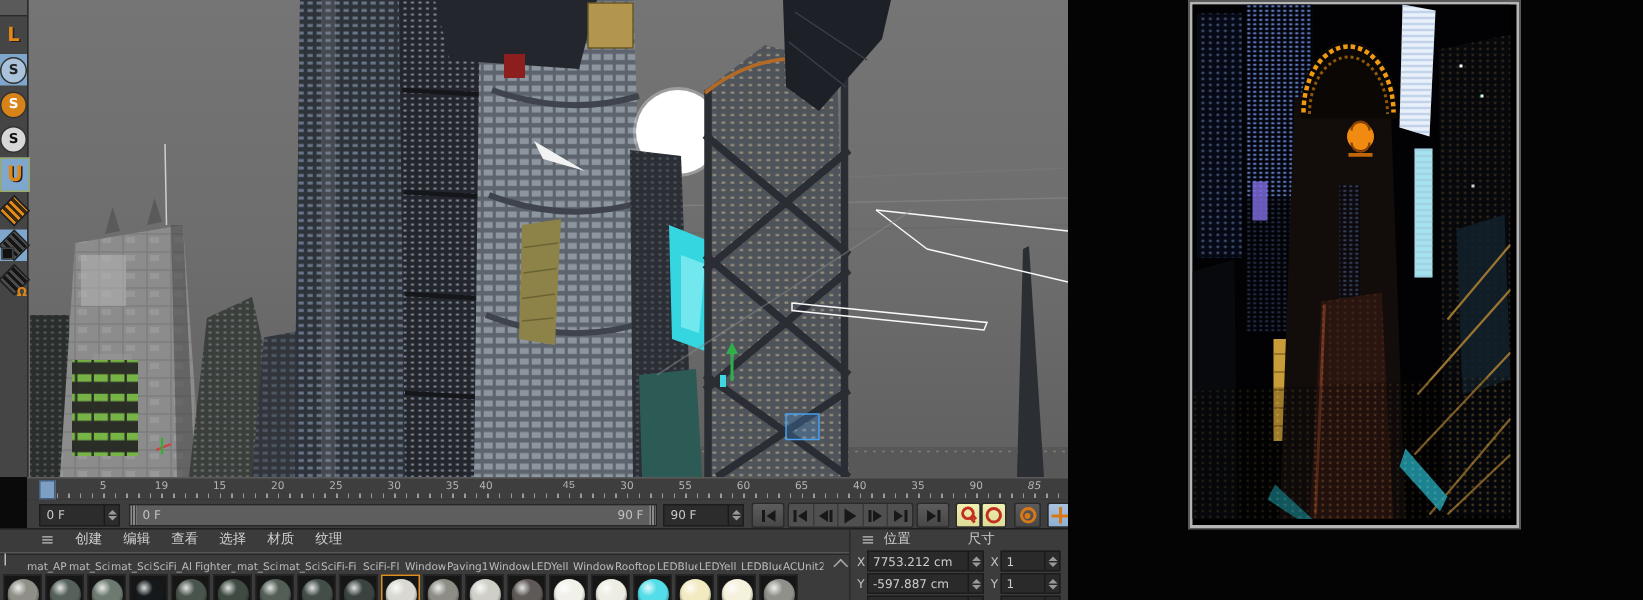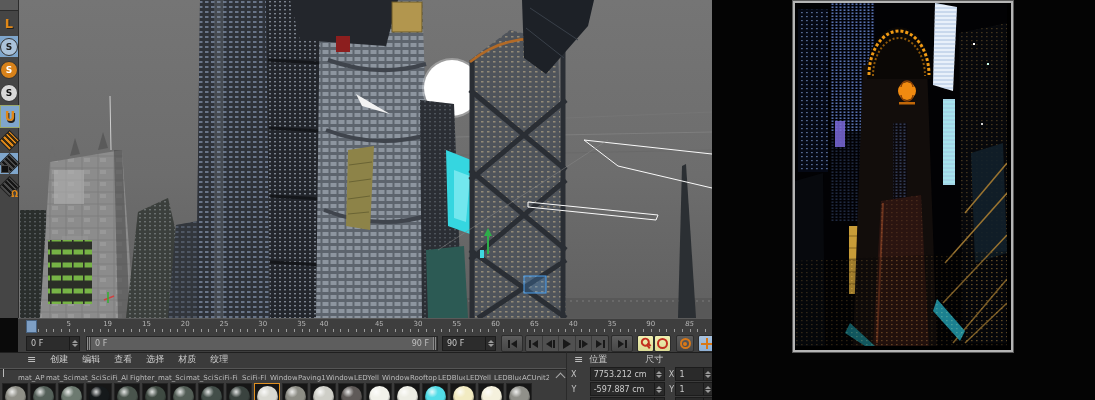--- a/index.html
+++ b/index.html
@@ -85,21 +85,21 @@
   
   #coords{position:absolute;left:566px;top:352px;width:147px;height:48px;background:#3c3c3c;border-top:1px solid #1f1f1f;border-left:1px solid #2a2a2a;}
   #coords-header{display:flex;align-items:center;height:13px;font-size:9px;color:#cfcfcf;}
   #coords-header .burger{margin-left:7px;font-size:11px;color:#bdbdbd;}
   #coords-header .pos{margin-left:6px;}
   #coords-header .siz{margin-left:38px;}
   .coord-row{display:flex;align-items:center;height:14px;margin-top:1px;font-size:8px;}
   .coord-row .axis{width:8px;text-align:center;color:#c4c4c4;margin-left:3px;}
   .cfield{height:12px;background:#2a2a2a;border:1px solid #1c1c1c;display:flex;align-items:center;font-size:8px;color:#cccccc;}
   .cfield .val{flex:1;padding-left:3px;white-space:nowrap;}
-  .cfield.pos{width:76px;margin-left:12px;}
+  .cfield.pos{width:76px;}
   .cfield.small{width:38px;}
   #mat-collapse{position:absolute;left:556px;top:372px;width:10px;height:8px;}
   #mat-collapse::before{content:"";position:absolute;left:1px;top:2px;width:6px;height:6px;border-left:1px solid #aaa;border-top:1px solid #aaa;transform:rotate(45deg);}
   
   #render-area{position:absolute;left:712px;top:0;width:383px;height:400px;background:#040404;}
   #render-frame{position:absolute;left:81px;top:1px;width:216px;height:347px;border:2px solid #b5b5b5;outline:1px solid #5a5a5a;background:#000;}
 </style>
 </head>
 <body>
 

